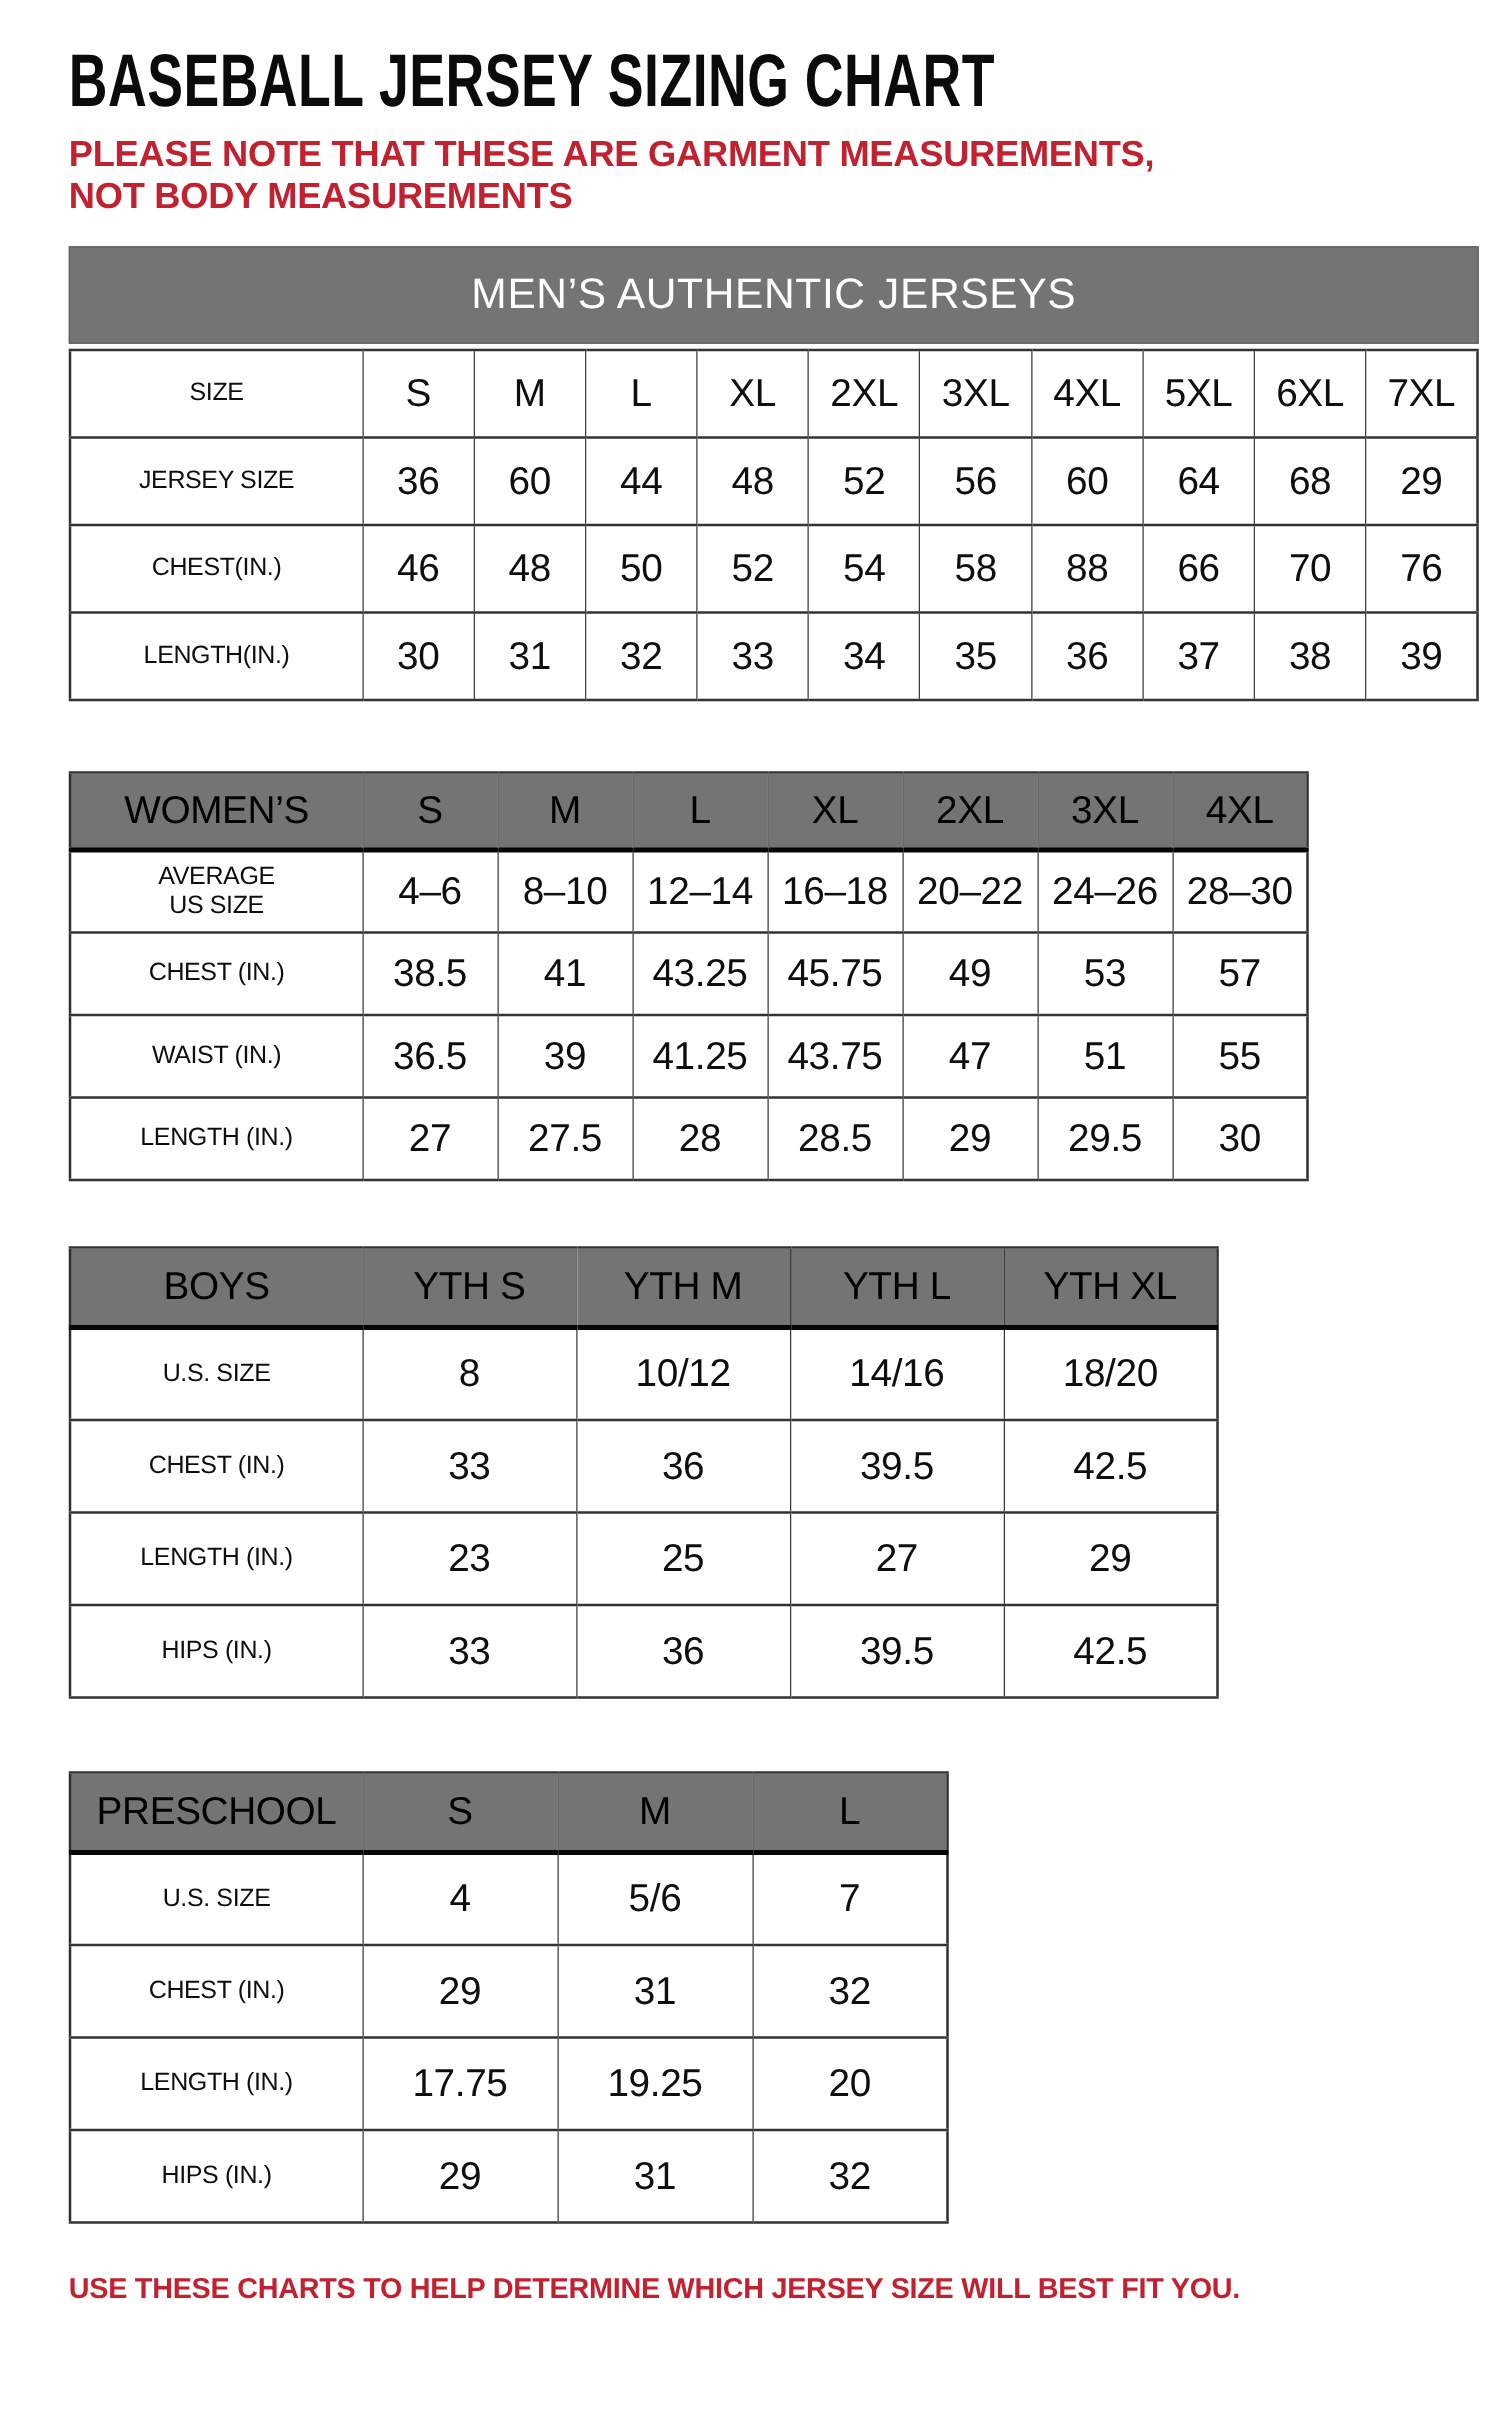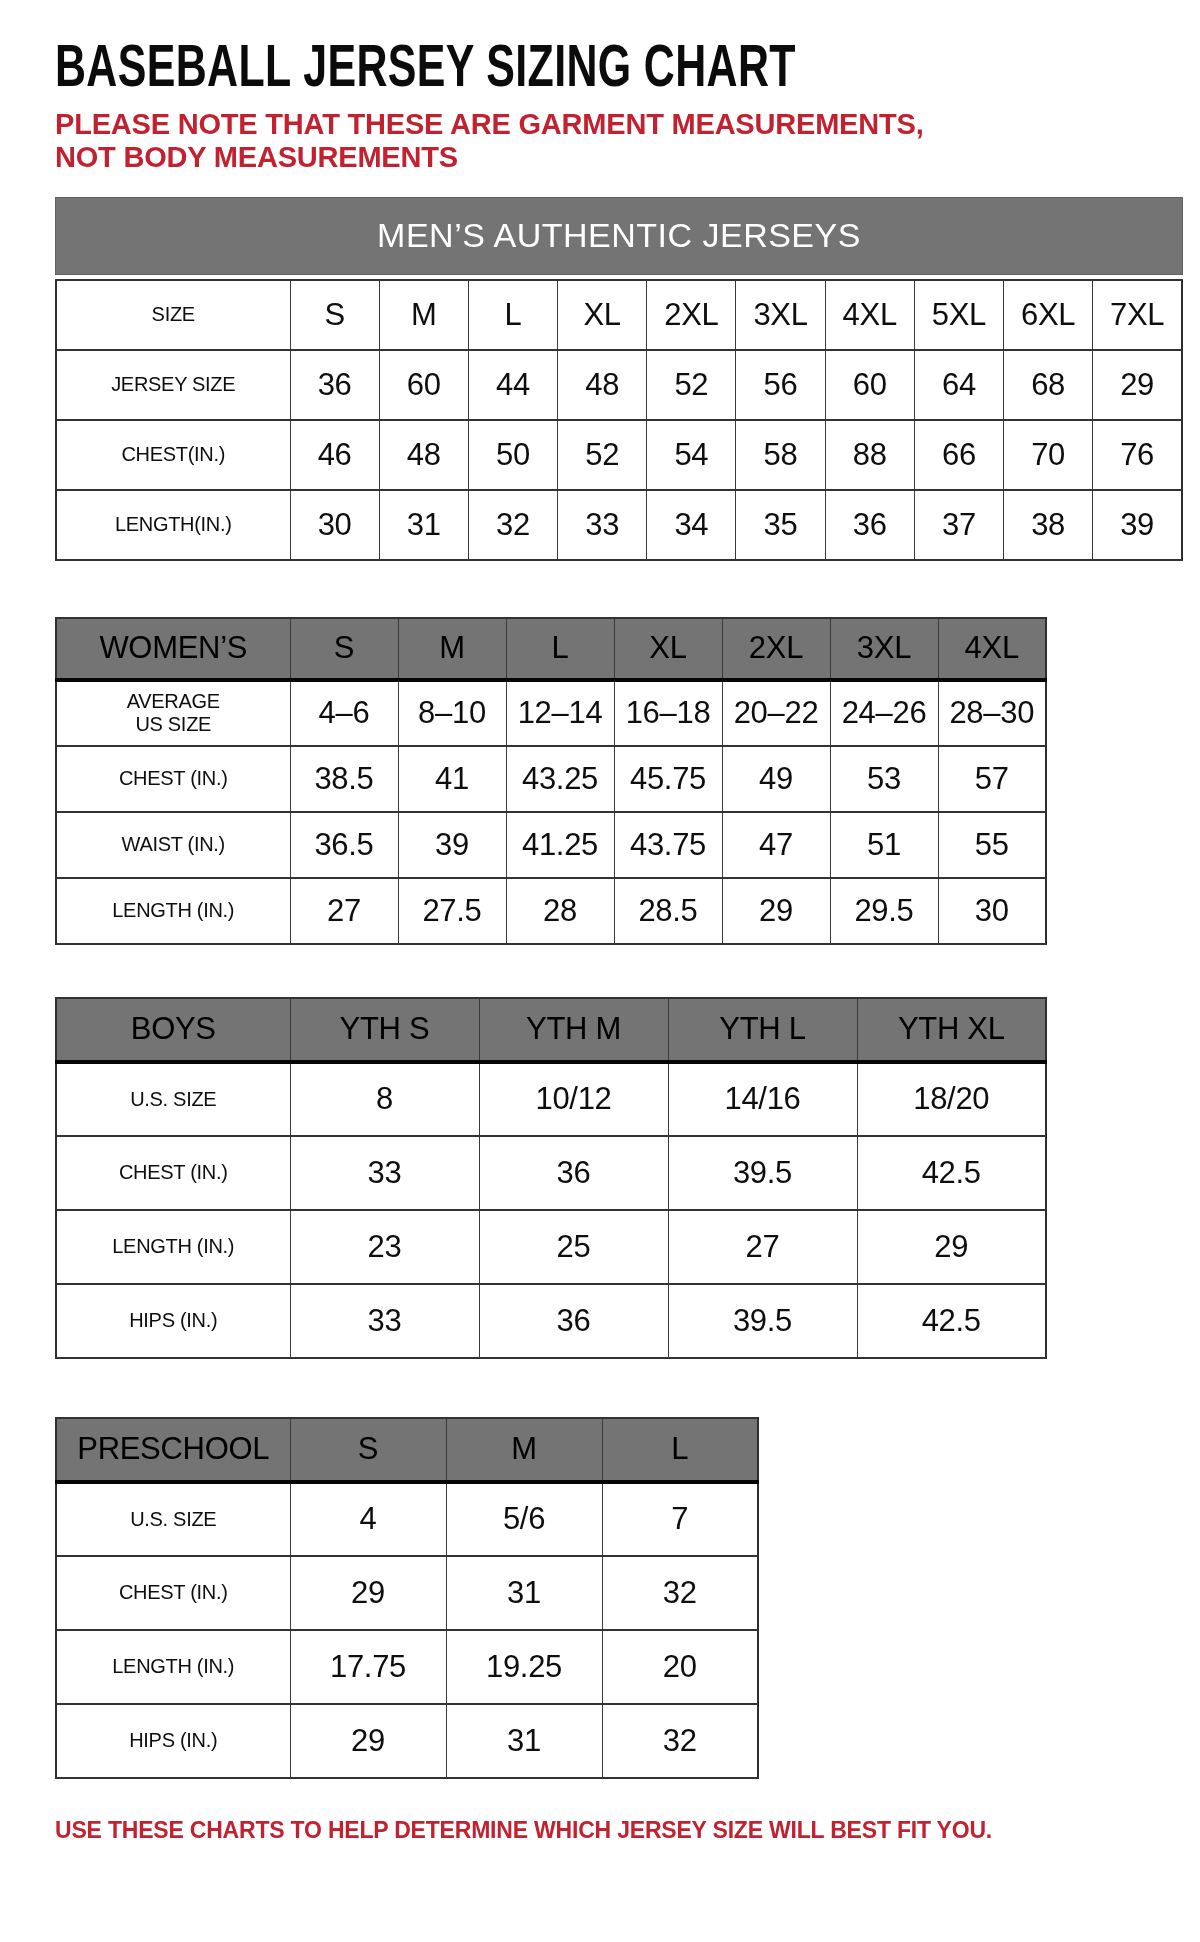--- a/index.html
+++ b/index.html
@@ -34,21 +34,21 @@
 
   .banner{
     width:1128px;height:78px;background:var(--gray);color:#fff;
     display:flex;align-items:center;justify-content:center;
     font-size:34px;letter-spacing:0.5px;border:1px solid #5f5f5f;margin-bottom:4px;
   }
 
   table.grid{border-collapse:collapse;table-layout:fixed;border:2px solid #2e2e2e;}
   .mens  table.grid, .tbl.mens  {width:1128px;}
   .womens table.grid{width:992px;}
-  .boys  table.grid{width:992px;}
+  .boys  table.grid{width:920px;}
   .preschool table.grid{width:704px;}
 
   .grid th,.grid td{
     border-left:1px solid var(--border);border-right:1px solid var(--border);
     border-top:2px solid #333;border-bottom:2px solid #333;
     text-align:center;vertical-align:middle;letter-spacing:-0.3px;
     padding:4px 2px;overflow:hidden;
   }
   .grid thead th{
     background:var(--gray);color:#000000;font-weight:normal;font-size:31px;

